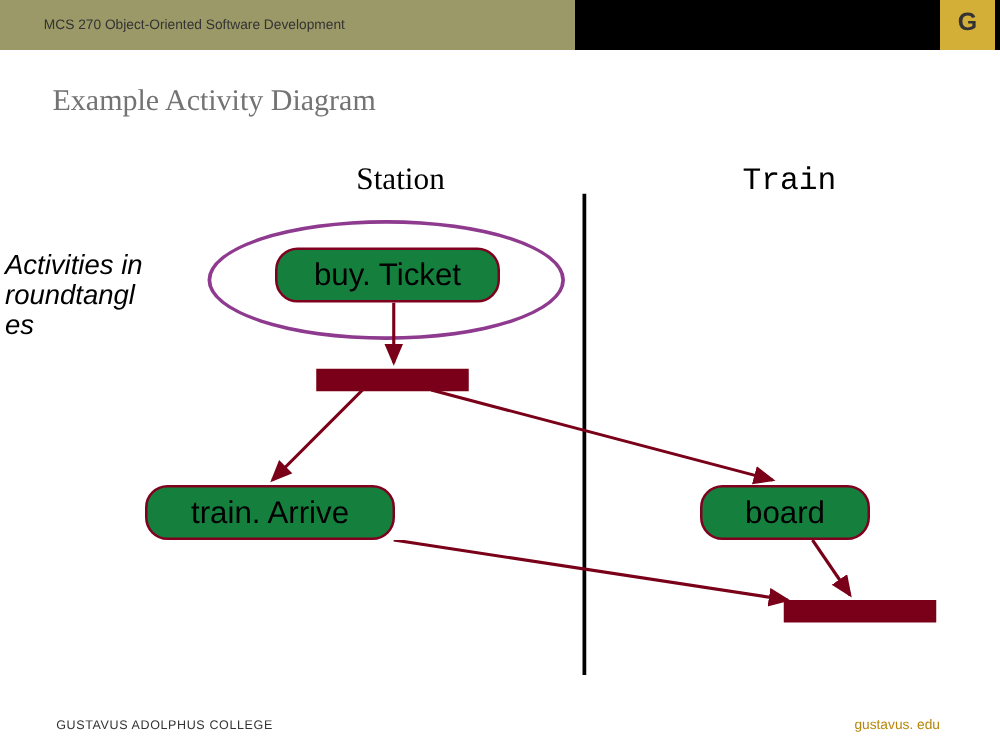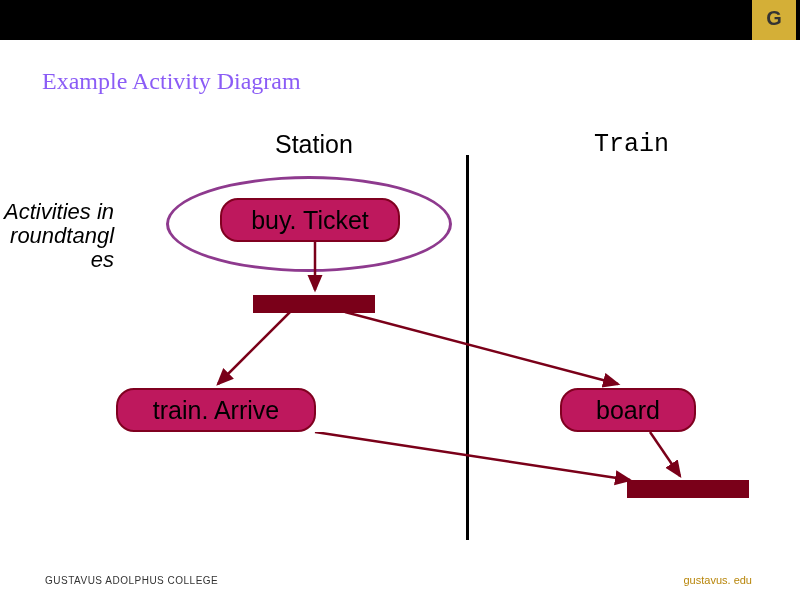--- a/index.html
+++ b/index.html
@@ -3,50 +3,53 @@
   <meta charset="utf-8">
   <style>
     * { margin: 0; padding: 0; box-sizing: border-box; }
     body { width: 800px; height: 600px; font-family: Arial, sans-serif; background: #fff; position: relative; overflow: hidden; }
     
     .header-bar { position: absolute; top: 0; left: 0; right: 0; height: 40px; background: #000; display: flex; align-items: center; }
     .header-olive { position: absolute; top: 0; left: 0; width: 460px; height: 40px; background: #9a9967; display: flex; align-items: center; padding-left: 35px; }
     .header-olive-text { font-size: 11px; color: #333; }
     .header-logo { position: absolute; top: -4px; right: 4px; width: 44px; height: 44px; border: 2px solid #d4af37; background: #d4af37; display: flex; align-items: center; justify-content: center; font-weight: bold; color: #333; font-size: 20px; }
     
-    .title { position: absolute; top: 68px; left: 42px; font-size: 24px; color: #8b5cf6; font-family: Georgia, serif; }
+    .title { position: absolute; top: 68px; left: 42px; font-size: 24px; color: #737373; font-family: Georgia, serif; }
     
     .swimlane-label { position: absolute; font-size: 25px; color: #000; }
-    .swimlane-station { top: 130px; left: 275px; }
+    .swimlane-station { top: 130px; left: 285px; font-family: Liberation Serif, serif; }
     .swimlane-train { top: 130px; left: 594px; font-family: Liberation Mono, monospace; }
     
     .swimlane-divider { position: absolute; top: 155px; left: 466px; width: 3px; height: 385px; background: #000; }
     
-    .annotation { position: absolute; top: 200px; left: 4px; font-size: 22px; color: #000; font-style: italic; line-height: 1.1; text-align: right; }
+    .annotation { position: absolute; top: 200px; left: 4px; font-size: 22px; color: #000; font-style: italic; line-height: 1.1; }
     
-    .activity { position: absolute; border: 2.5px solid #800020; border-radius: 18px; background: #be185d; font-size: 25px; color: #000; display: flex; align-items: center; justify-content: center; padding: 8px 14px; }
+    .activity { position: absolute; border: 2.5px solid #800020; border-radius: 18px; background: #15803d; font-size: 25px; color: #000; display: flex; align-items: center; justify-content: center; padding: 8px 14px; }
     .activity-buy { top: 198px; left: 220px; width: 180px; height: 44px; }
     .activity-arrive { top: 388px; left: 116px; width: 200px; height: 44px; }
     .activity-board { top: 388px; left: 560px; width: 136px; height: 44px; }
     
     .ellipse-annot { position: absolute; top: 176px; left: 166px; width: 286px; height: 96px; border: 3px solid #8e3a8e; border-radius: 50%; }
     
     .sync-bar { position: absolute; background: #7a0019; }
     .bar-top { top: 295px; left: 253px; width: 122px; height: 18px; }
     .bar-bottom { top: 480px; left: 627px; width: 122px; height: 18px; }
     
     .arrow { position: absolute; pointer-events: none; }
     
     .footer-left { position: absolute; bottom: 14px; left: 45px; font-size: 10px; color: #333; letter-spacing: 0.5px; text-align: center; }
     .footer-right { position: absolute; bottom: 14px; right: 48px; font-size: 11px; color: #b8860b; }
   </style>
 </head>
 <body>
 
 <div class="header-bar">
+  <div class="header-olive">
+    <span class="header-olive-text">MCS 270 Object-Oriented Software Development</span>
+  </div>
   <div class="header-logo">
     <span>G</span>
   </div>
 </div>
 
 <div class="title">Example Activity Diagram</div>
 
 <div class="swimlane-label swimlane-station">Station</div>
 <div class="swimlane-label swimlane-train">Train</div>
 

